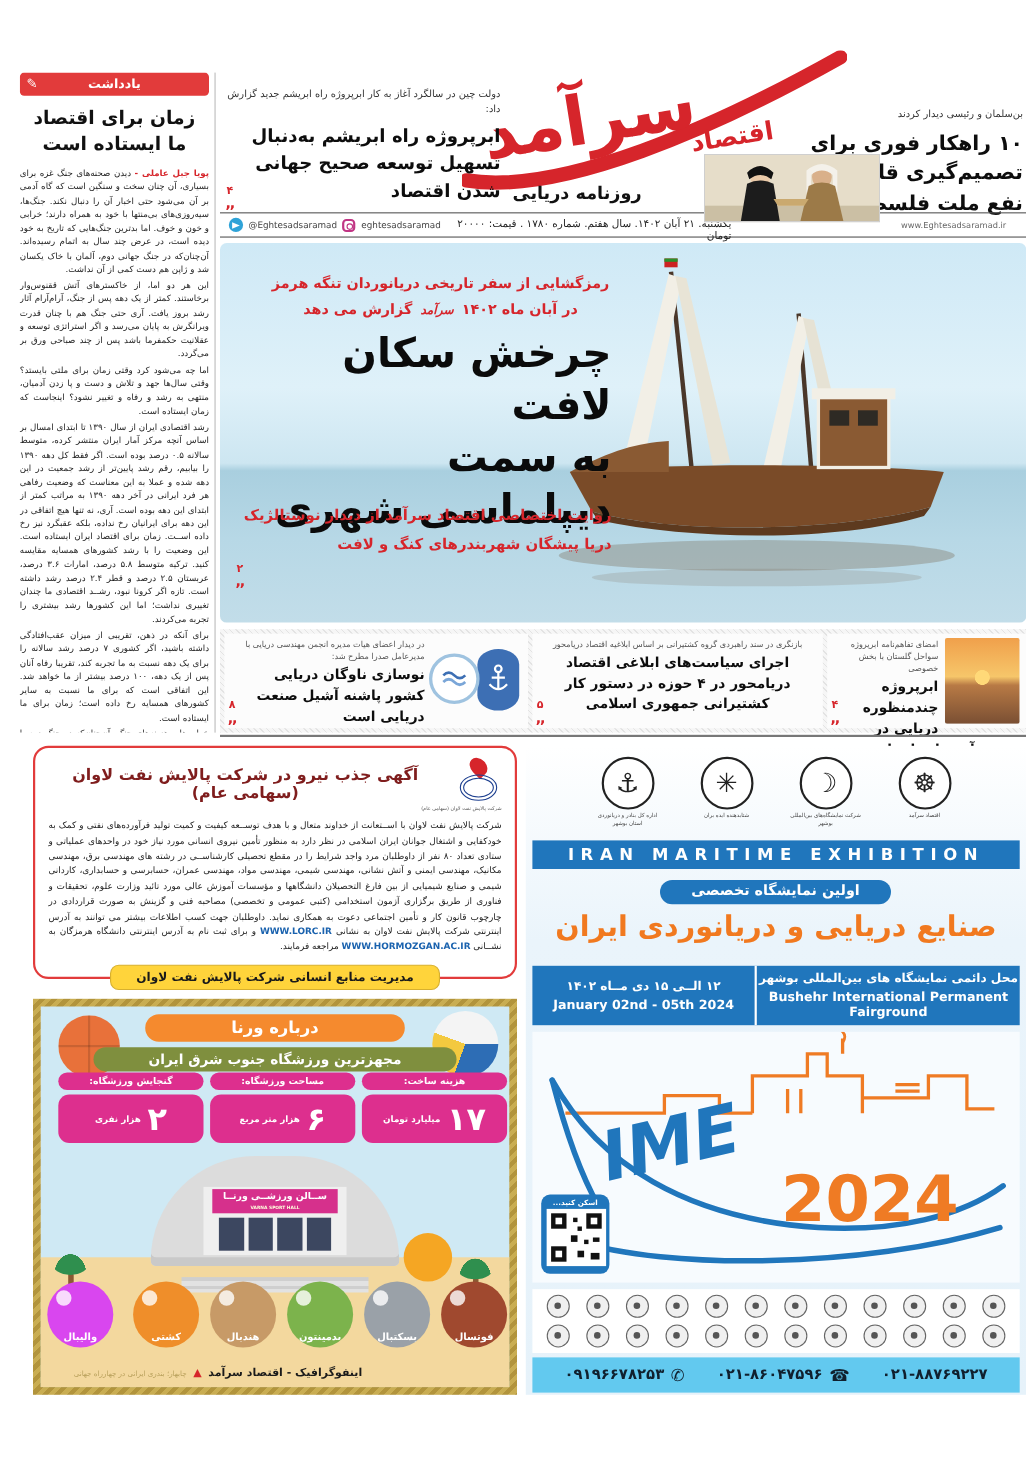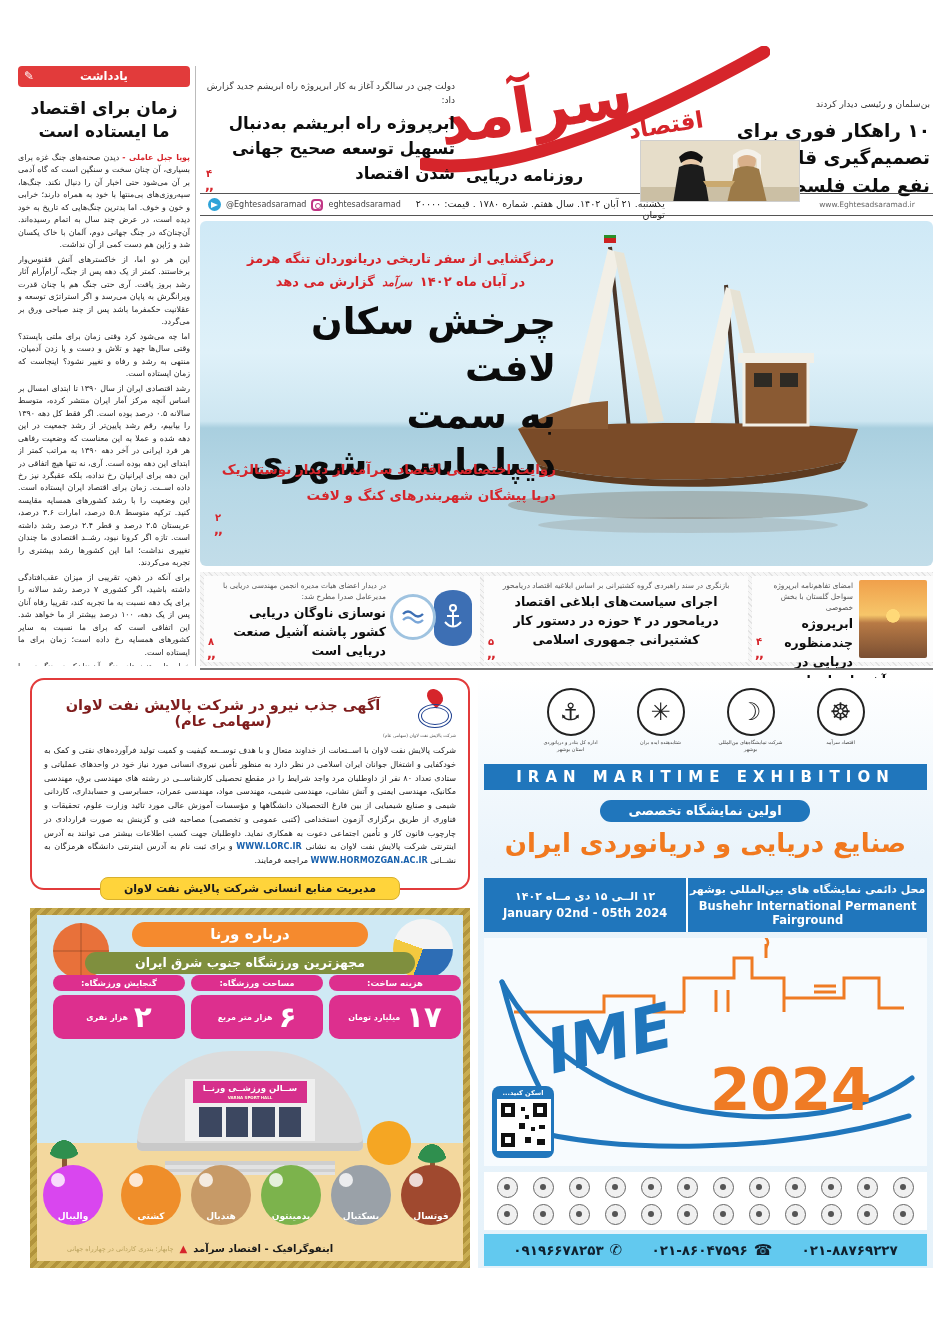--- a/index.html
+++ b/index.html
@@ -434,21 +434,21 @@
       <div class="sport" style="left:294px; background:#9aa1a8;">
         <span class="ball"></span>
           <span class="lbl">بسکتبال</span>
       </div>
       <div class="sport" style="left:364px; background:#a0492f;">
         <span class="ball"></span>
           <span class="lbl">فوتسال</span>
       </div>
 
       <div class="vn-credit">
-        <span class="tiny">چابهار؛ بندری کاردانی در چهارراه جهانی</span>
+        <span class="tiny">چابهار؛ بندری ایرانی در چهارراه جهانی</span>
         <span class="tri">▲</span>
         <span class="main">اینفوگرافیک - اقتصاد سرآمد</span>
       </div>
     </div>
   </div>
 
   <div class="abs mar">
 
     <div class="mar-logos">
       <div class="mlogo">

